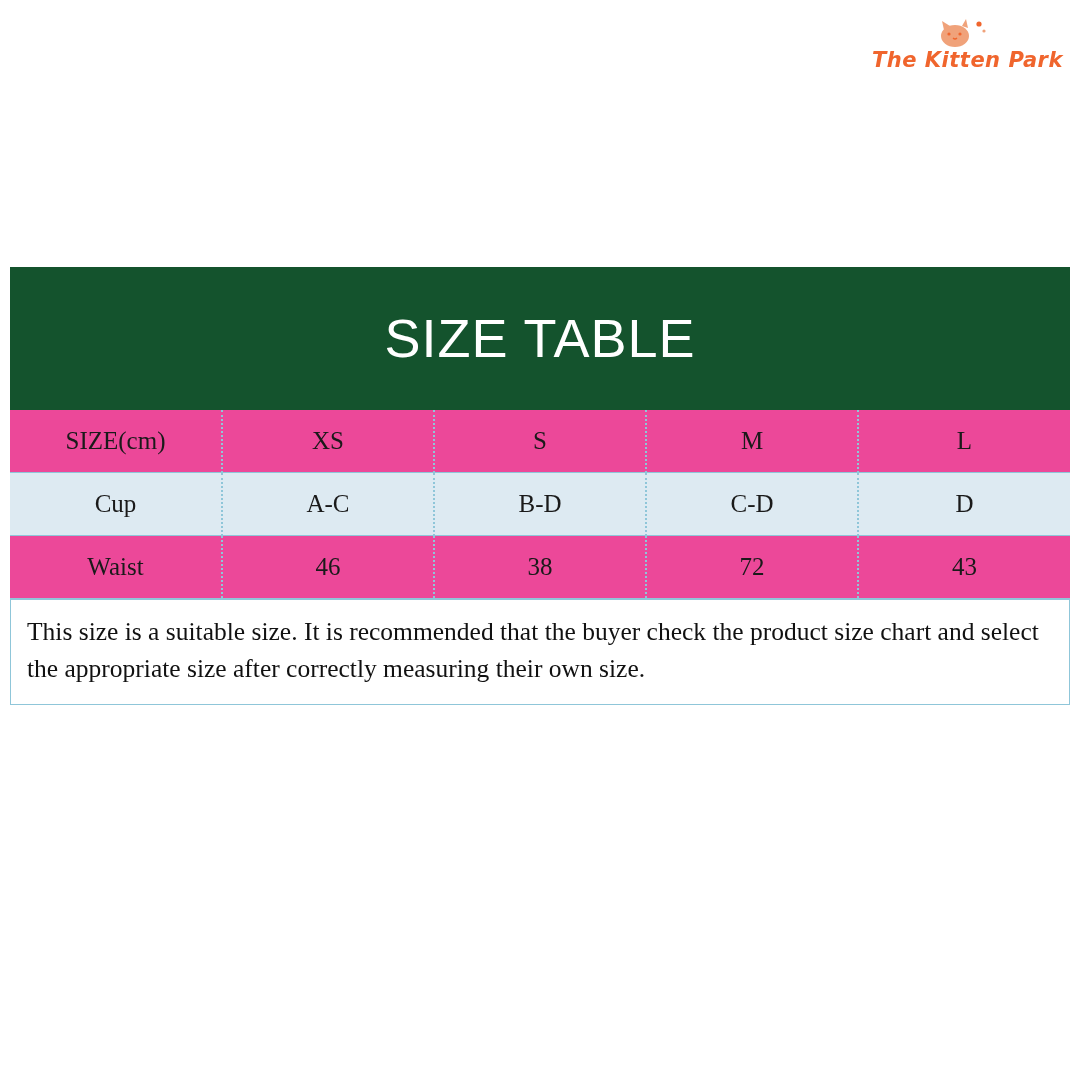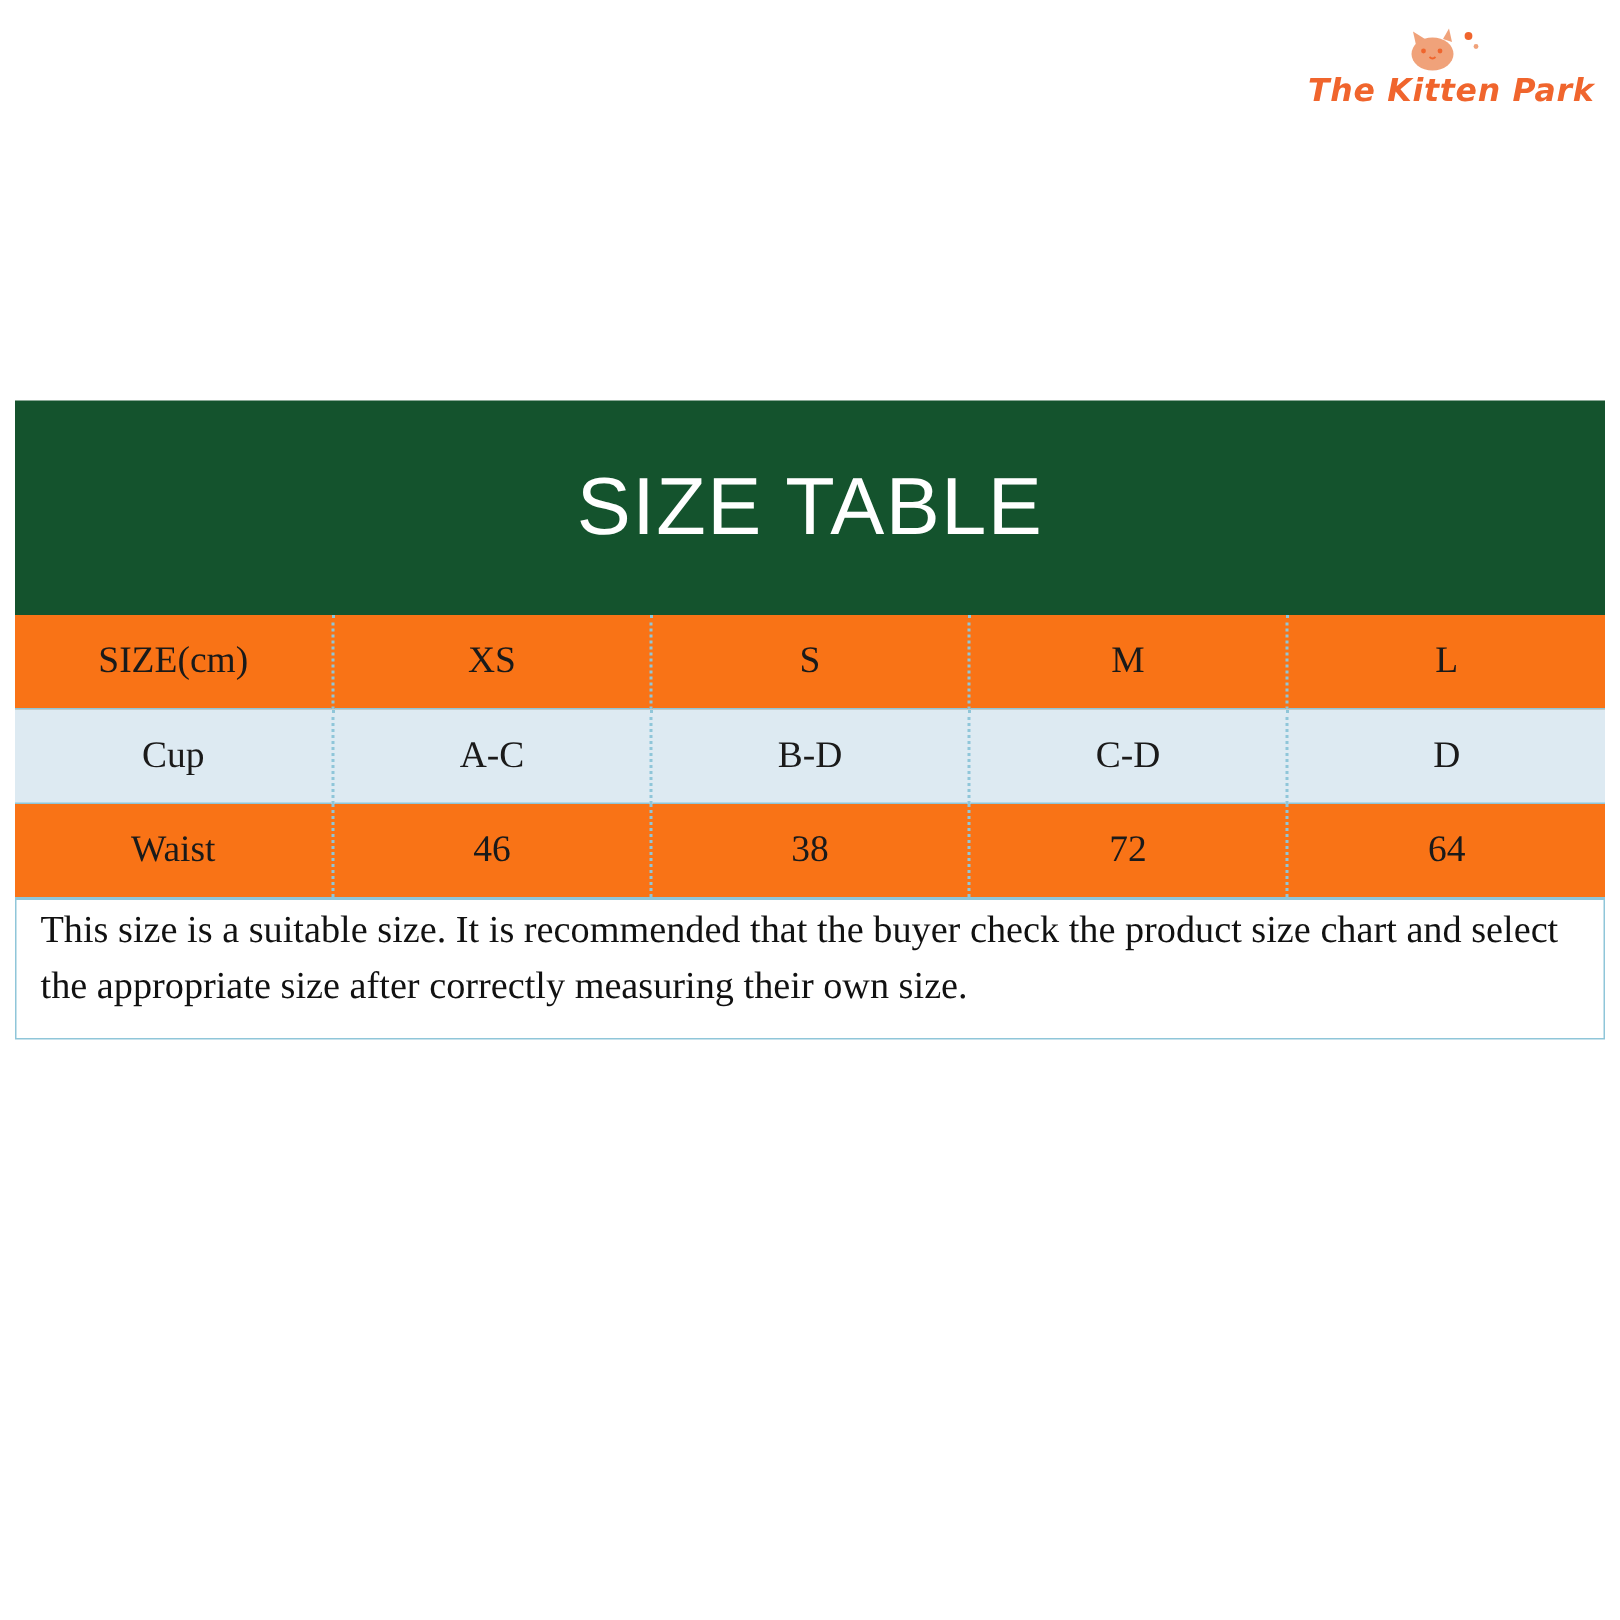--- a/index.html
+++ b/index.html
@@ -67,39 +67,39 @@
     border-collapse: collapse;
     table-layout: fixed;
   }
   table.size-table td {
     height: 60px;
     text-align: center;
     font-size: 25px;
     color: #1a1a1a;
     border-bottom: 1px solid #8fc6d9;
     border-right: 2px dotted #8fc6d9;
-    background: #f97316;
+    background: #ec4899;
   }
   table.size-table td:last-child {
     border-right: none;
   }
   table.size-table tr:nth-child(even) td {
     background: #ddeaf2;
   }
   table.size-table tr:last-child td {
     border-bottom: none;
   }
   table.size-table td.label-col {
     font-size: 25px;
   }
 
   .note {
     border: 1px solid #8fc6d9;
     border-top: 2px solid #8fc6d9;
-    padding: 2px 16px 16px 16px;
+    padding: 14px 16px 16px 16px;
     font-size: 25.5px;
     line-height: 1.45;
     color: #111111;
     background: #ffffff;
     box-sizing: border-box;
   }
 </style>
 </head>
 <body>
 
@@ -141,19 +141,19 @@
         <td>A-C</td>
         <td>B-D</td>
         <td>C-D</td>
         <td>D</td>
       </tr>
       <tr>
         <td class="label-col">Waist</td>
         <td>46</td>
         <td>38</td>
         <td>72</td>
-        <td>64</td>
+        <td>43</td>
       </tr>
     </tbody>
   </table>
 
   <div class="note">This size is a suitable size. It is recommended that the buyer check the product size chart and select the appropriate size after correctly measuring their own size.</div>
 </div>
 
 </body></html>

